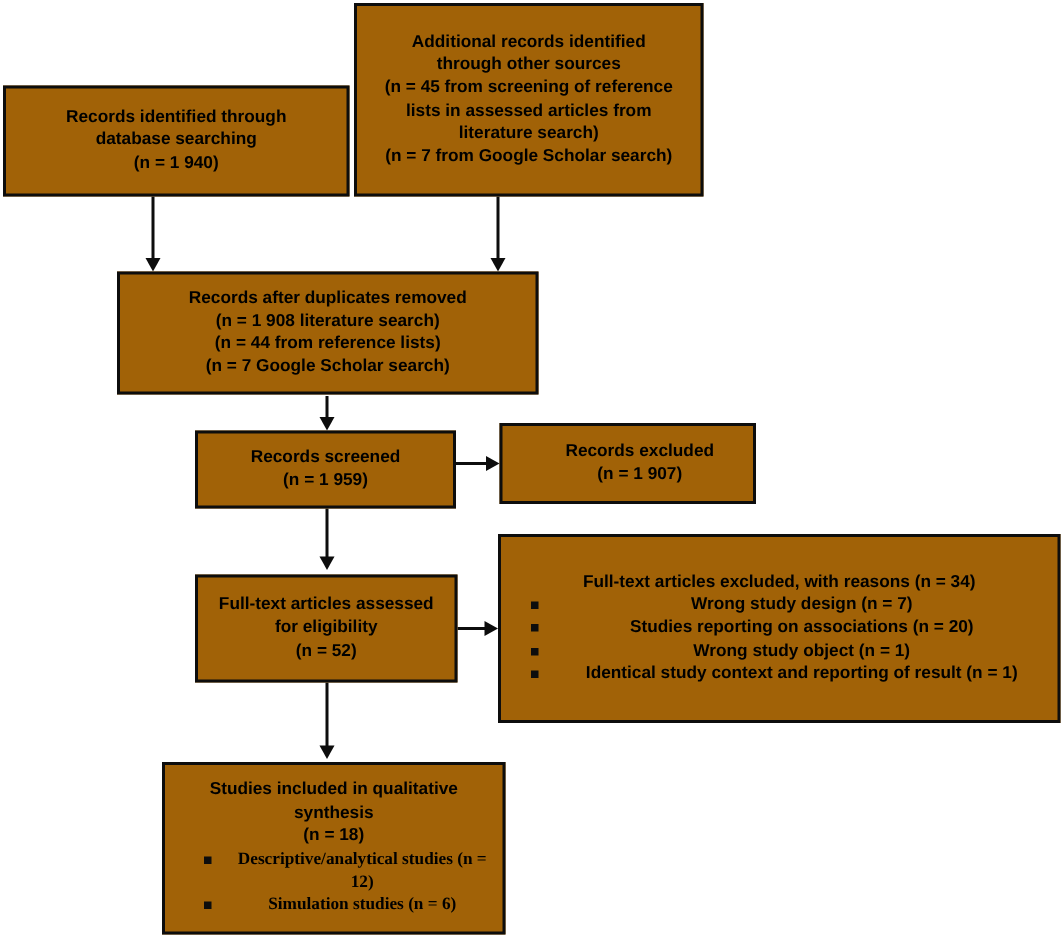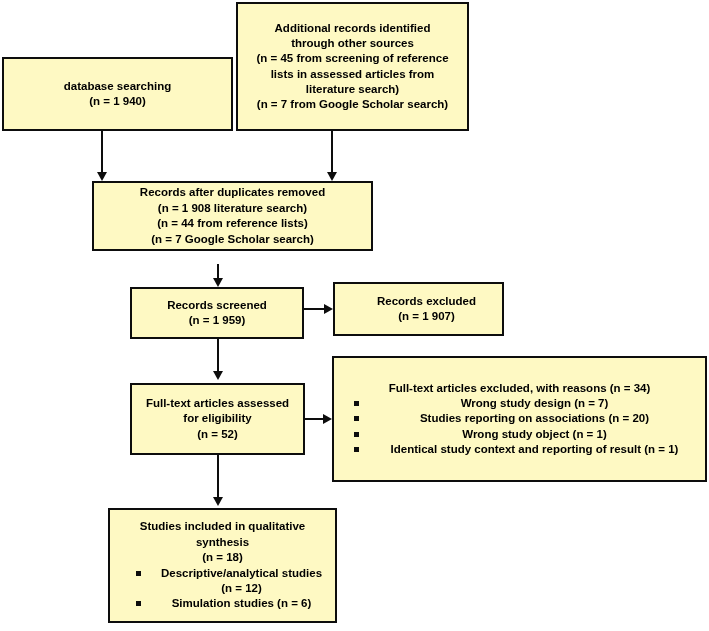--- a/index.html
+++ b/index.html
@@ -12,21 +12,21 @@
     width: 709px;
     height: 631px;
     background: #ffffff;
     font-family: "Liberation Sans", sans-serif;
     overflow: hidden;
   }
   .box {
     position: absolute;
     box-sizing: border-box;
     border: 2px solid #0d0d0d;
-    background: #fef9c3;
+    background: #a16207;
     color: #000000;
     font-weight: bold;
     font-size: 11.5px;
     line-height: 15.2px;
     text-align: center;
     display: flex;
     flex-direction: column;
     justify-content: center;
     align-items: center;
     padding: 2px 4px;
@@ -91,40 +91,41 @@
     border-left: 9px solid #0d0d0d;
     z-index: 3;
   }
 </style>
 </head>
 <body>
 
 <div id="canvas">
 
   <div class="box" style="left:2px; top:57px; width:231px; height:74px;">
+    <span class="line">Records identified through</span>
     <span class="line">database searching</span>
     <span class="line">(n = 1 940)</span>
   </div>
 
   <div class="box" style="left:236px; top:2px; width:233px; height:129px;">
     <span class="line">Additional records identified</span>
     <span class="line">through other sources</span>
     <span class="line">(n = 45 from screening of reference</span>
     <span class="line">lists in assessed articles from</span>
     <span class="line">literature search)</span>
     <span class="line">(n = 7 from Google Scholar search)</span>
   </div>
 
   <div class="vline" style="left:101px; top:131px; height:44px;"></div>
   <div class="arrow-down" style="left:97px; top:172px;"></div>
 
   <div class="vline" style="left:331px; top:131px; height:44px;"></div>
   <div class="arrow-down" style="left:327px; top:172px;"></div>
 
-  <div class="box" style="left:92px; top:181px; width:281px; height:70px;justify-content:space-between;">
+  <div class="box" style="left:78px; top:181px; width:281px; height:82px;">
     <span class="line">Records after duplicates removed</span>
     <span class="line">(n = 1 908 literature search)</span>
     <span class="line">(n = 44 from reference lists)</span>
     <span class="line">(n = 7 Google Scholar search)</span>
   </div>
 
   <div class="vline" style="left:217px; top:264px; height:16px;"></div>
   <div class="arrow-down" style="left:213px; top:278px;"></div>
 
   <div class="box" style="left:130px; top:287px; width:174px; height:52px;">
@@ -162,19 +163,19 @@
     </ul>
   </div>
 
   <div class="vline" style="left:217px; top:455px; height:44px;"></div>
   <div class="arrow-down" style="left:213px; top:497px;"></div>
 
   <div class="box left-align-list" style="left:108px; top:508px; width:229px; height:115px; padding:24px 6px;">
     <span class="hdr-center">Studies included in qualitative</span>
     <span class="hdr-center">synthesis</span>
     <span class="hdr-center">(n = 18)</span>
-    <ul class="reasons wrapped" style="margin-top:1px;">
+    <ul class="reasons wrapped" style="margin-top:1px;font-family:Liberation Serif, serif;">
       <li style="padding-left:38px;"><span class="bullet" style="left:20px;"></span><span>Descriptive/analytical studies (n = 12)</span></li>
       <li style="padding-left:38px;"><span class="bullet" style="left:20px;"></span><span>Simulation studies (n = 6)</span></li>
     </ul>
   </div>
 
 </div>
 
 </body></html>

